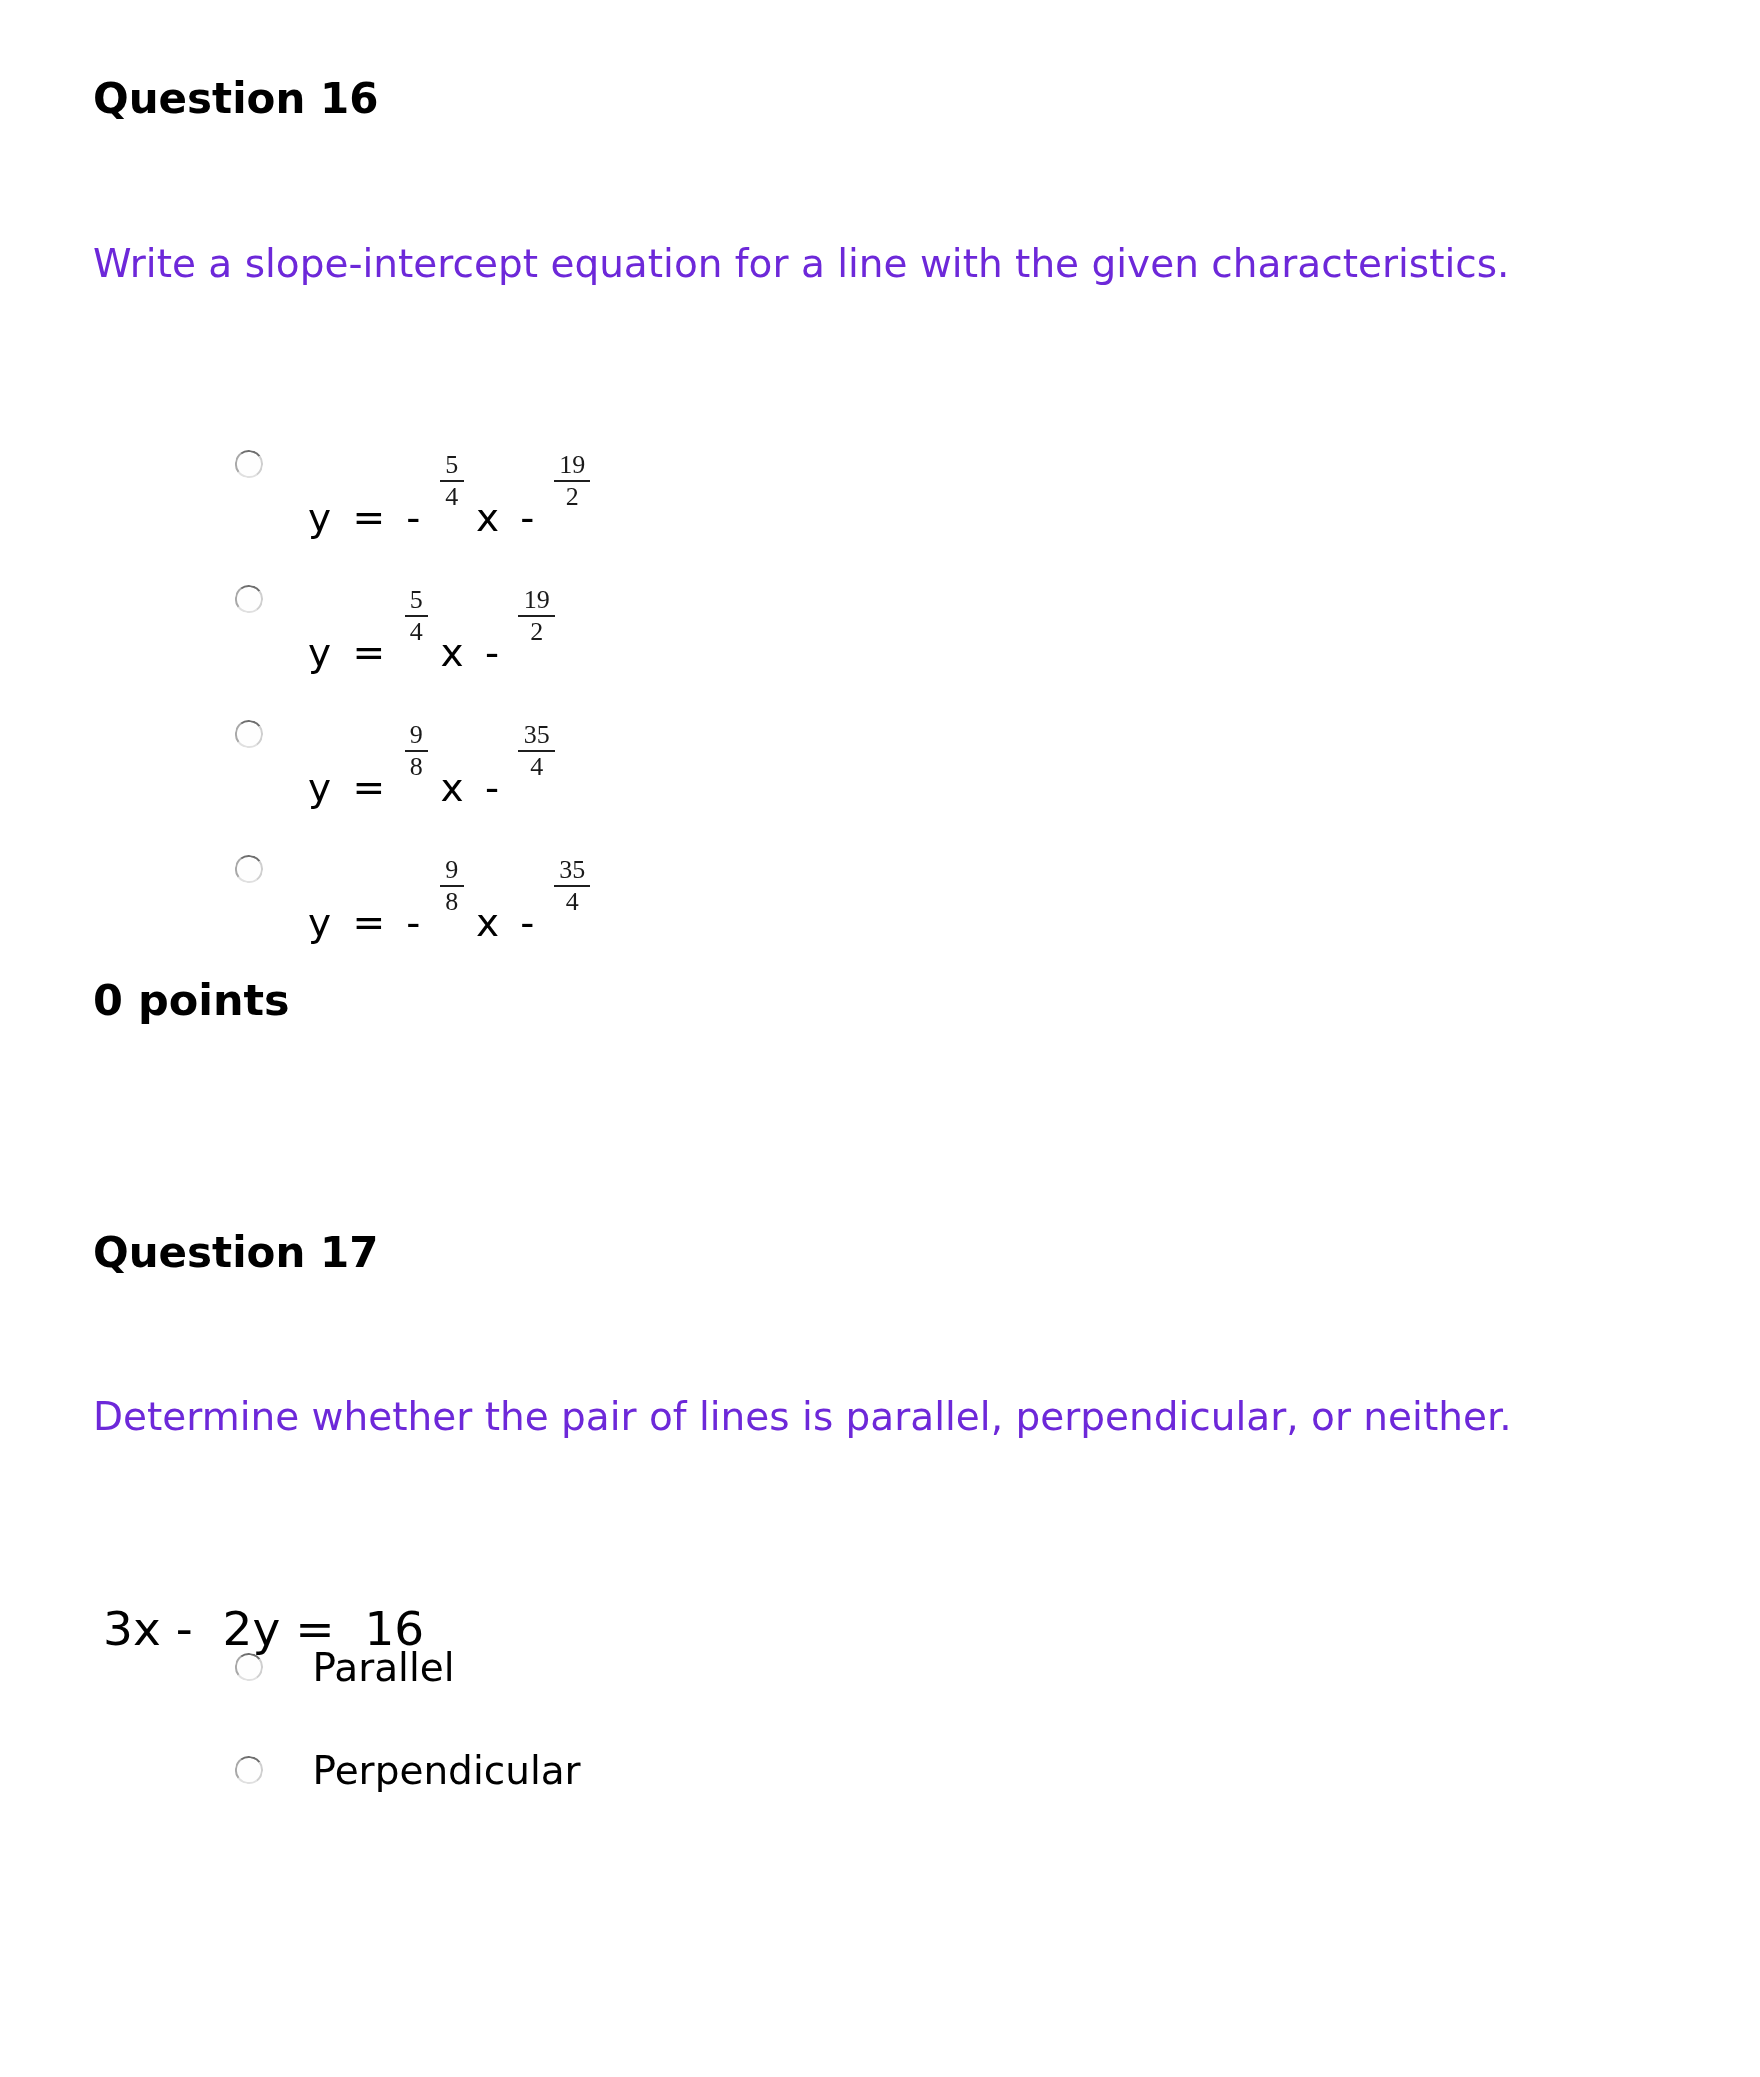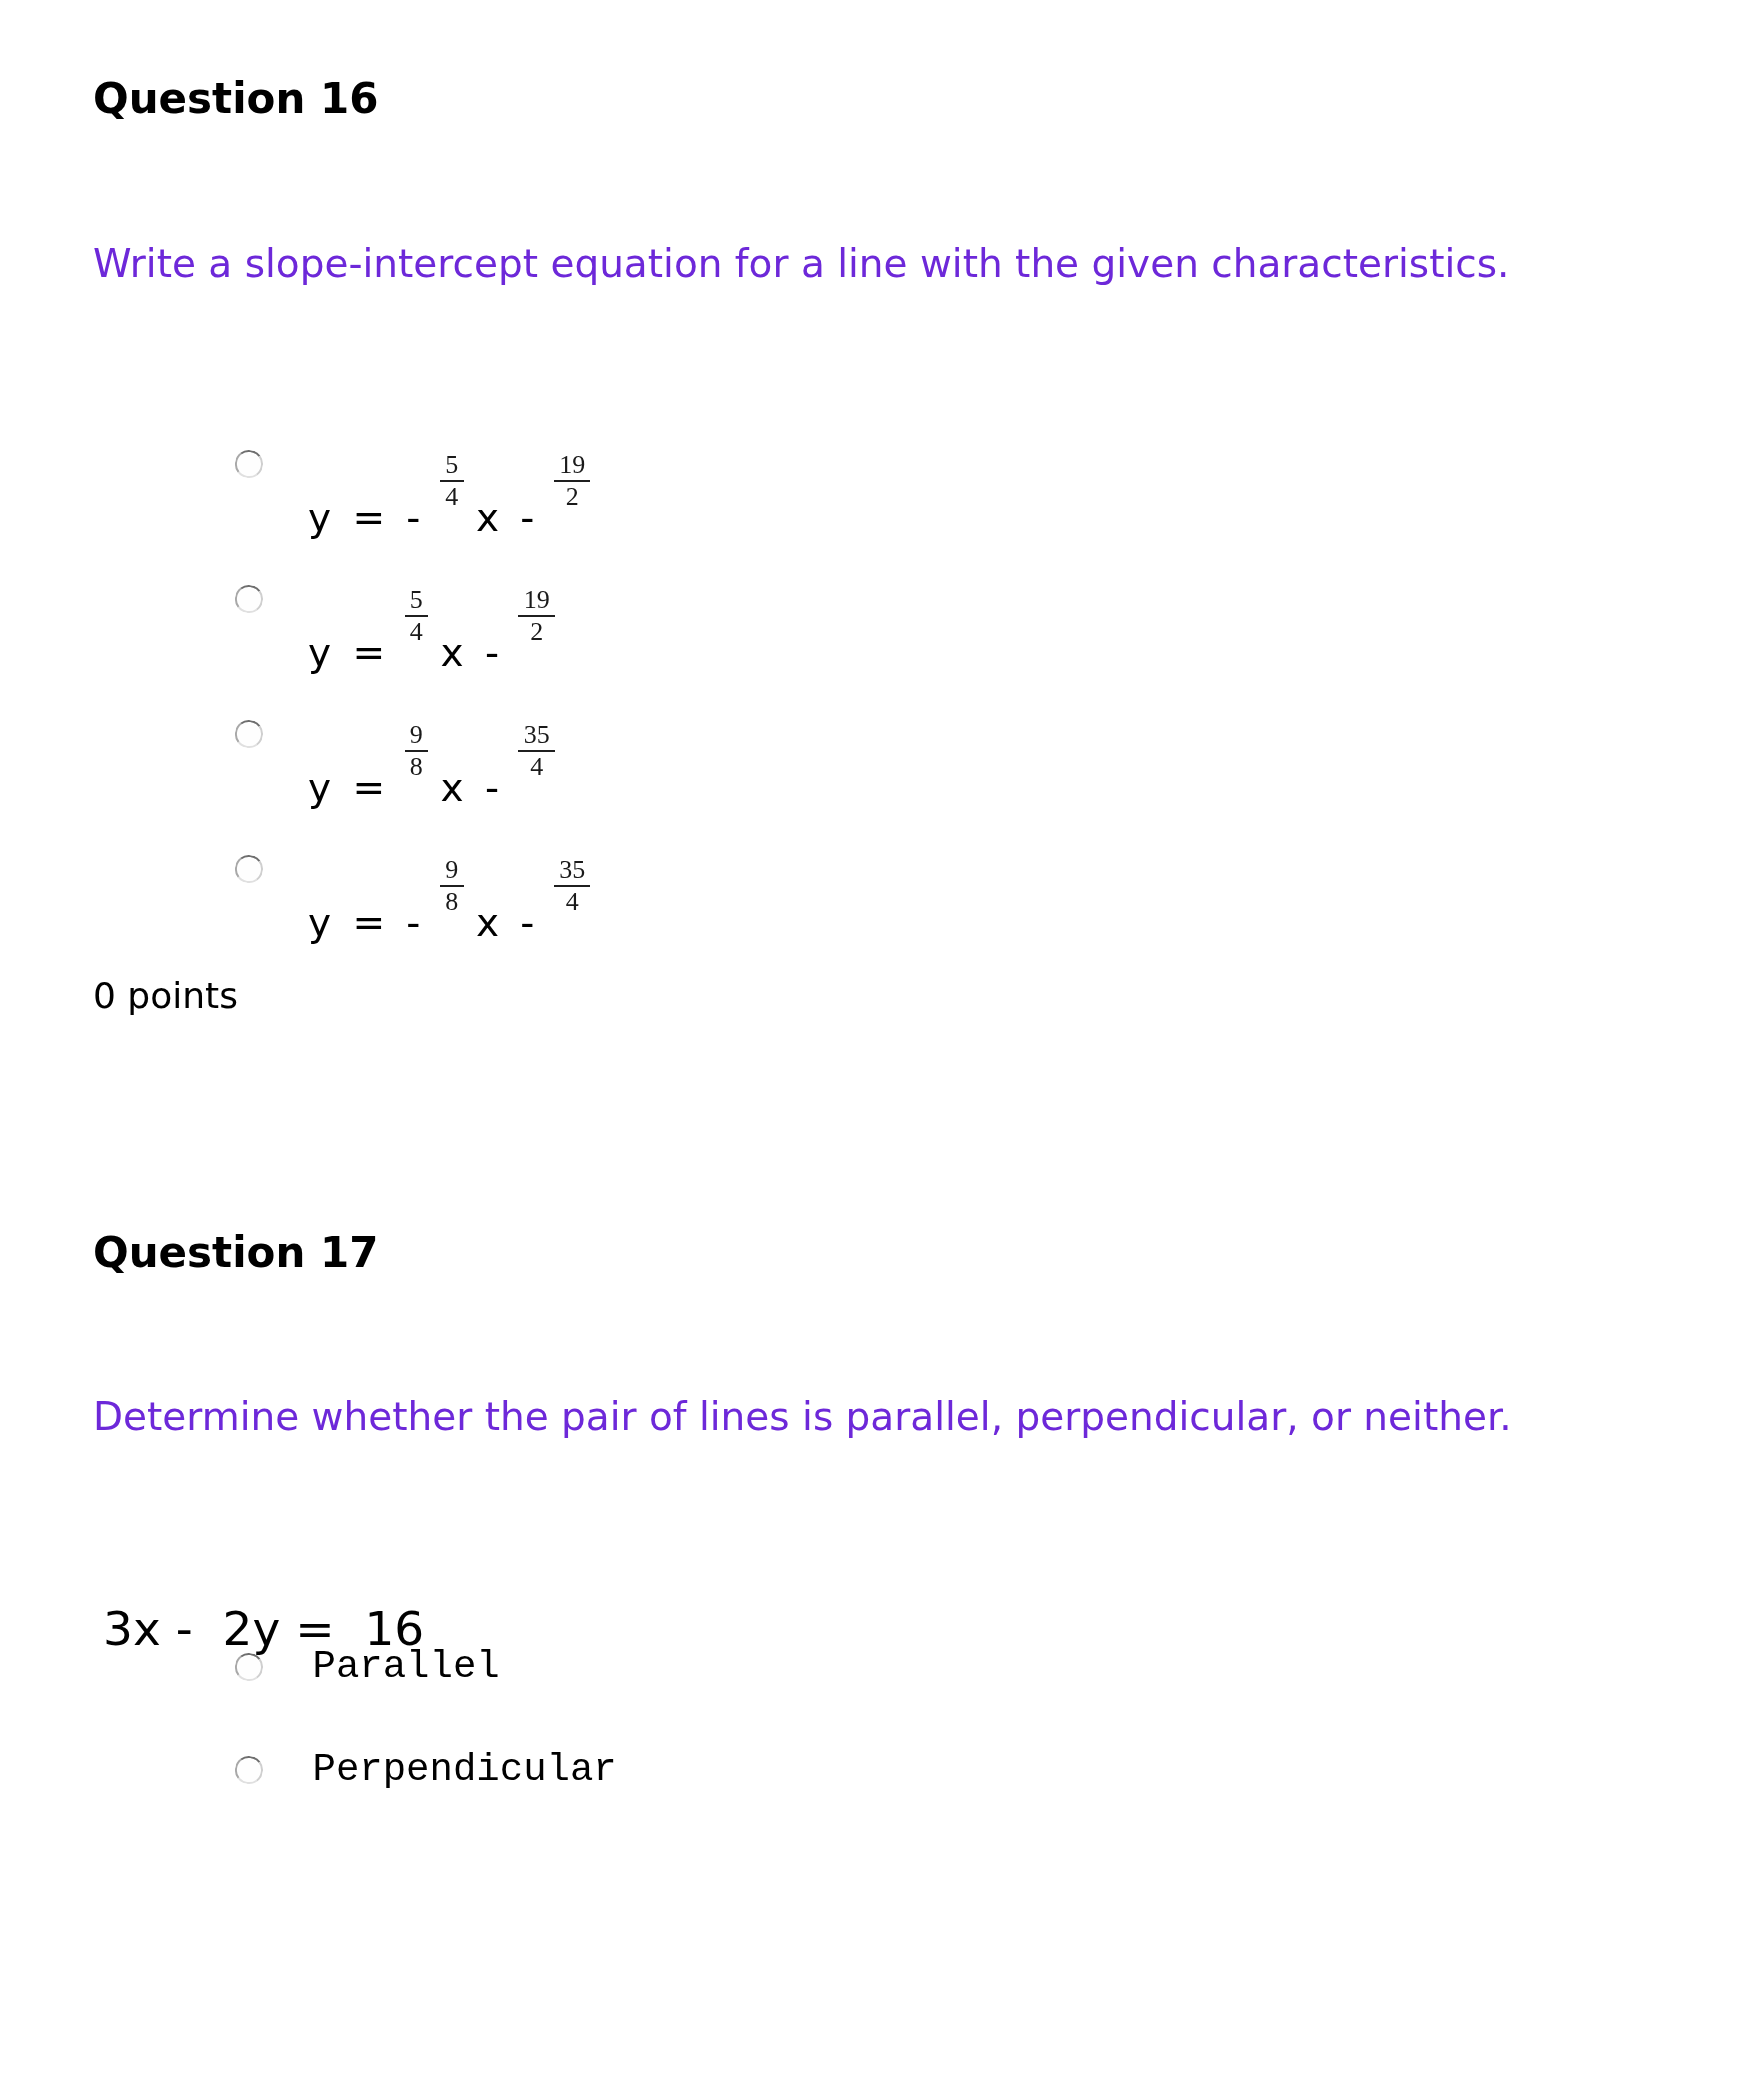--- a/index.html
+++ b/index.html
@@ -29,22 +29,23 @@
     line-height: 46px;
     color: #6d28d9;
     white-space: nowrap;
   }
   .q-given {
     font-size: 39px;
     line-height: 46px;
     white-space: pre;
   }
   .points {
-    font-size: 36px;
+    font-size: 43px;
     color: #000000;
+    font-weight: bold;
   }
 
   
   .radio {
     display: inline-block;
     width: 27.5px;
     height: 27.5px;
     border-radius: 50%;
     background: #fefefe;
     border: 2.7px solid #e0e0e0;
@@ -113,21 +114,20 @@
     height: 44px;
     margin-bottom: 59px;
   }
   .opt-row-label .radio {
     flex: 0 0 auto;
     margin-right: 50px;
   }
   .opt-label {
     font-size: 39px;
     white-space: nowrap;
-    font-family: Liberation Mono, monospace;
   }
 </style>
 </head>
 <body>
 
 <div class="page">
 
   <div class="abs q-heading" style="left:93px; top:74px;">Question 16</div>
 
   <div class="abs q-prompt" style="left:93px; top:241px;">Write a slope-intercept equation for a line with the given characteristics.</div>

